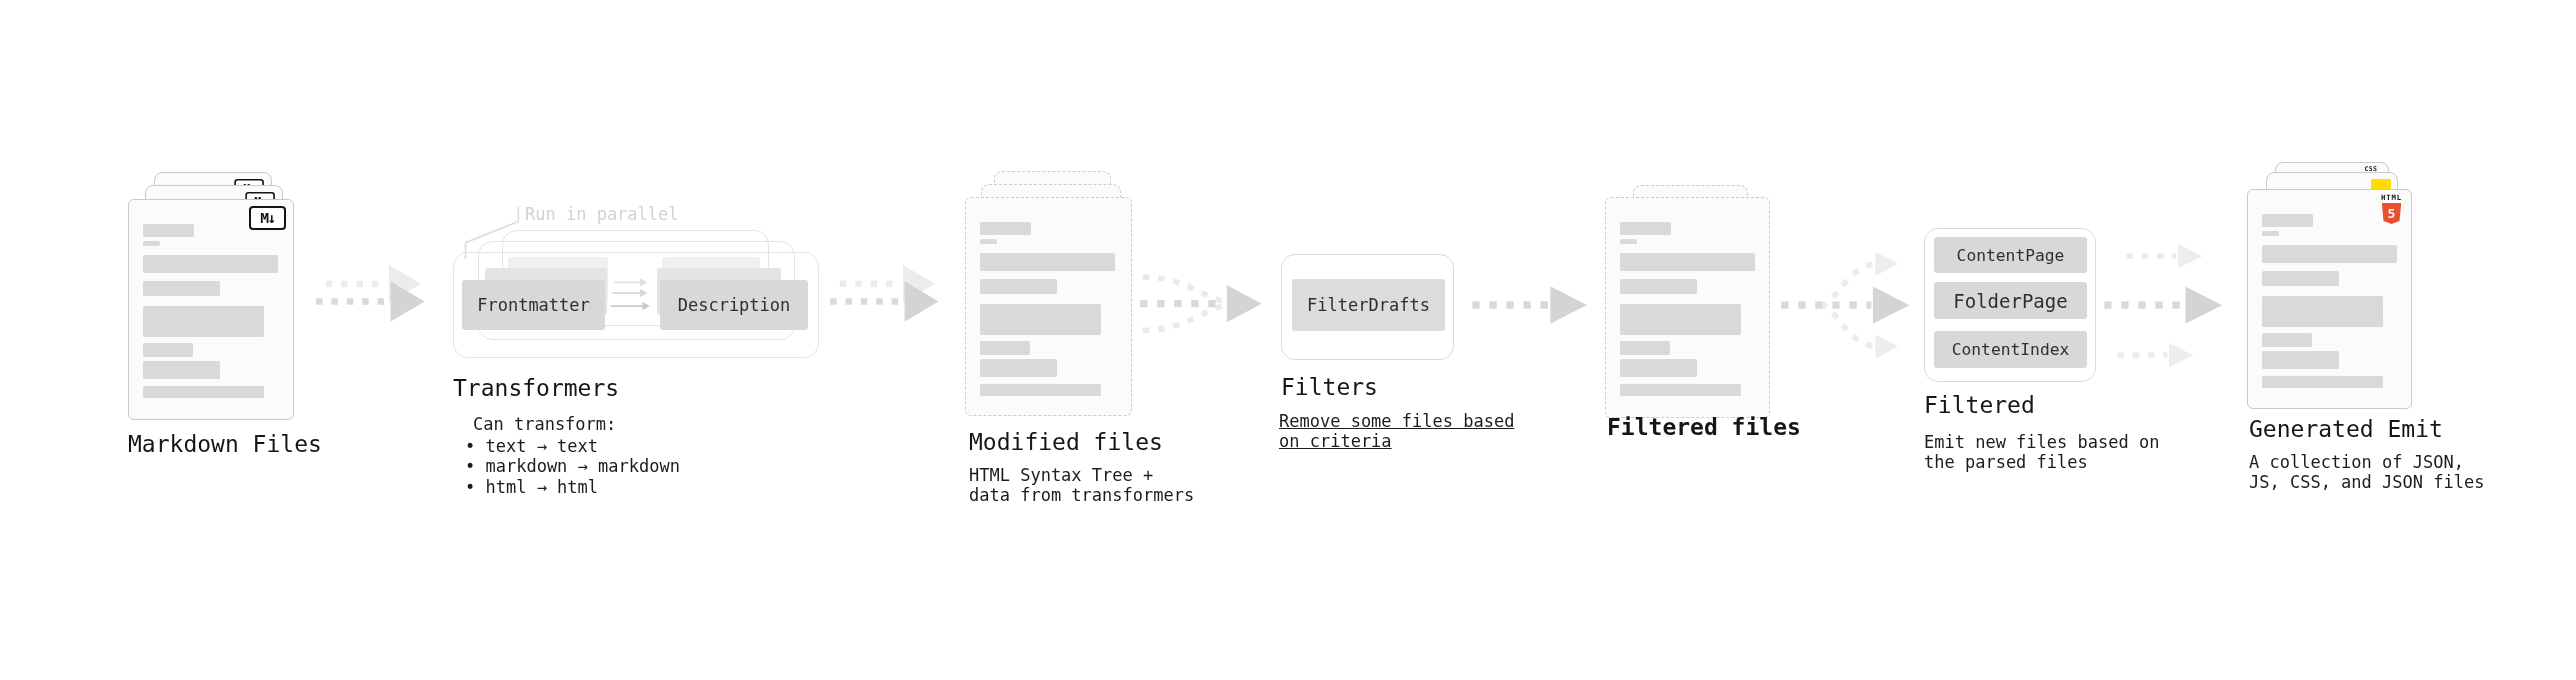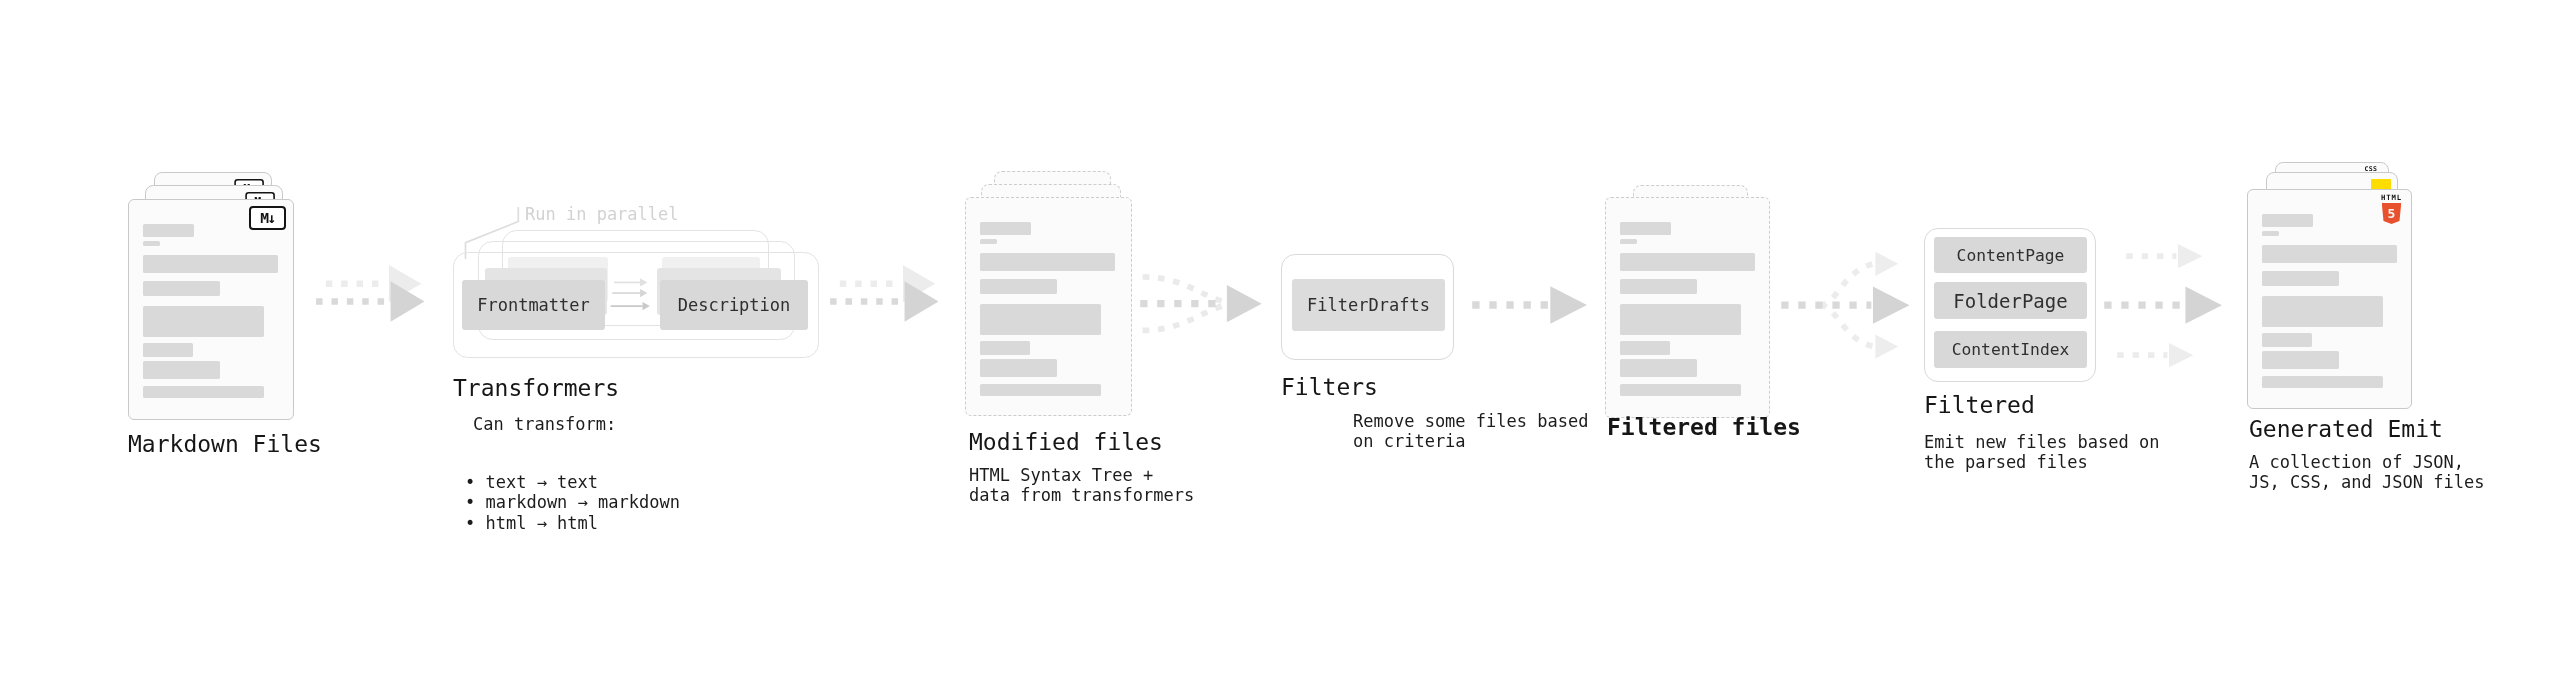--- a/index.html
+++ b/index.html
@@ -115,21 +115,21 @@
       <line x1="6" y1="9" x2="38" y2="9" stroke="#e0e0e0" stroke-width="2"></line>
       <polygon points="38,4 38,14 47,9" fill="#e0e0e0"></polygon>
       <line x1="4" y1="22" x2="38" y2="22" stroke="#d6d6d6" stroke-width="2"></line>
       <polygon points="38,17 38,27 47,22" fill="#d6d6d6"></polygon>
       <line x1="2" y1="38" x2="41" y2="38" stroke="#c9c9c9" stroke-width="2"></line>
       <polygon points="41,33 41,43 50,38" fill="#c9c9c9"></polygon>
     </svg>
 
     <div class="stage-label" style="left:453px;top:375px;">Transformers</div>
     <div class="stage-desc" style="left:453px;top:414px;margin-left:20px;">Can transform:</div>
-    <div class="bullets" style="left:465px;top:436px;margin-top:36px;">
+    <div class="bullets" style="left:465px;top:436px;">
       <div>• text → text</div>
       <div>• markdown → markdown</div>
       <div>• html → html</div>
     </div>
   </div>
 
   <svg class="abs" style="left:825px;top:244px;" width="134" height="89" viewBox="0 0 165 110">
     <line x1="18" y1="49" x2="94" y2="49" stroke="#ececec" stroke-width="8" stroke-dasharray="8 11"></line>
     <polygon points="96,26 96,72 136,49" fill="#ececec"></polygon>
     <line x1="6" y1="71" x2="96" y2="71" stroke="#d9d9d9" stroke-width="8" stroke-dasharray="8 11"></line>
@@ -162,21 +162,21 @@
     <path d="M 8 16 C 55 16 75 36 106 46" fill="none" stroke="#eaeaea" stroke-width="7" stroke-dasharray="8 11"></path>
     <path d="M 8 82 C 55 82 75 62 106 52" fill="none" stroke="#eaeaea" stroke-width="7" stroke-dasharray="8 11"></path>
     <line x1="5" y1="49" x2="110" y2="49" stroke="#d9d9d9" stroke-width="9" stroke-dasharray="9 12"></line>
     <polygon points="112,26 112,72 155,49" fill="#d4d4d4"></polygon>
   </svg>
 
   <div>
     <div class="box-container" style="left:1281px;top:254px;width:173px;height:106px;"></div>
     <div class="pill" style="left:1292px;top:279px;width:153px;height:52px;background:#dcdcdc;">FilterDrafts</div>
     <div class="stage-label" style="left:1281px;top:374px;">Filters</div>
-    <div class="stage-desc" style="left:1353px;top:411px;">
+    <div class="stage-desc" style="left:1279px;top:411px;text-decoration:underline;">
       <div>Remove some files based</div>
       <div>on criteria</div>
     </div>
   </div>
 
   <svg class="abs" style="left:1469px;top:282px;" width="122" height="46" viewBox="0 0 150 56">
     <line x1="4" y1="28" x2="98" y2="28" stroke="#d9d9d9" stroke-width="9" stroke-dasharray="9 12"></line>
     <polygon points="100,5 100,51 145,28" fill="#d4d4d4"></polygon>
   </svg>
 

